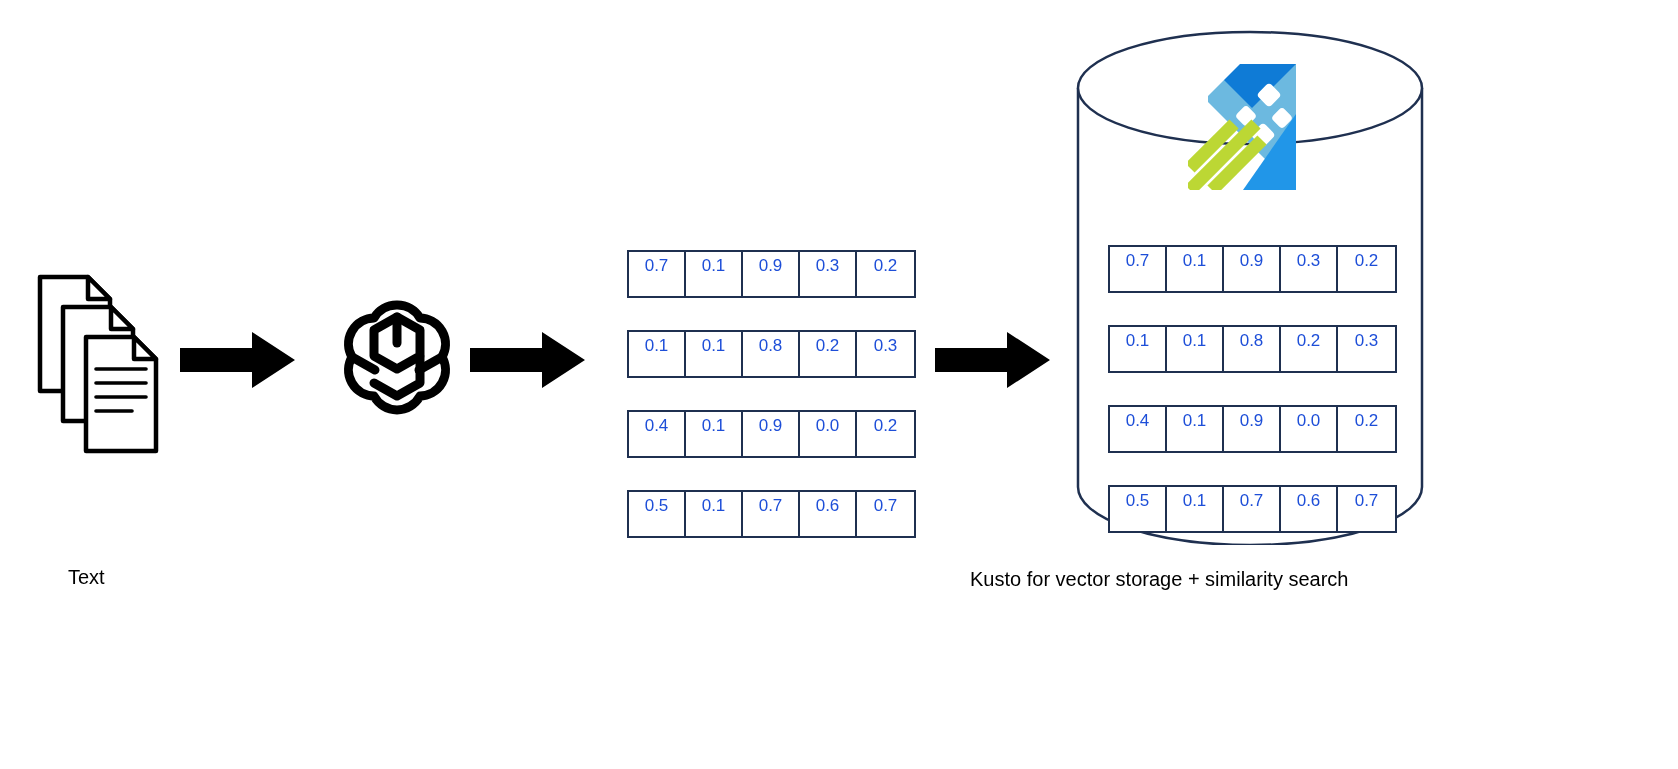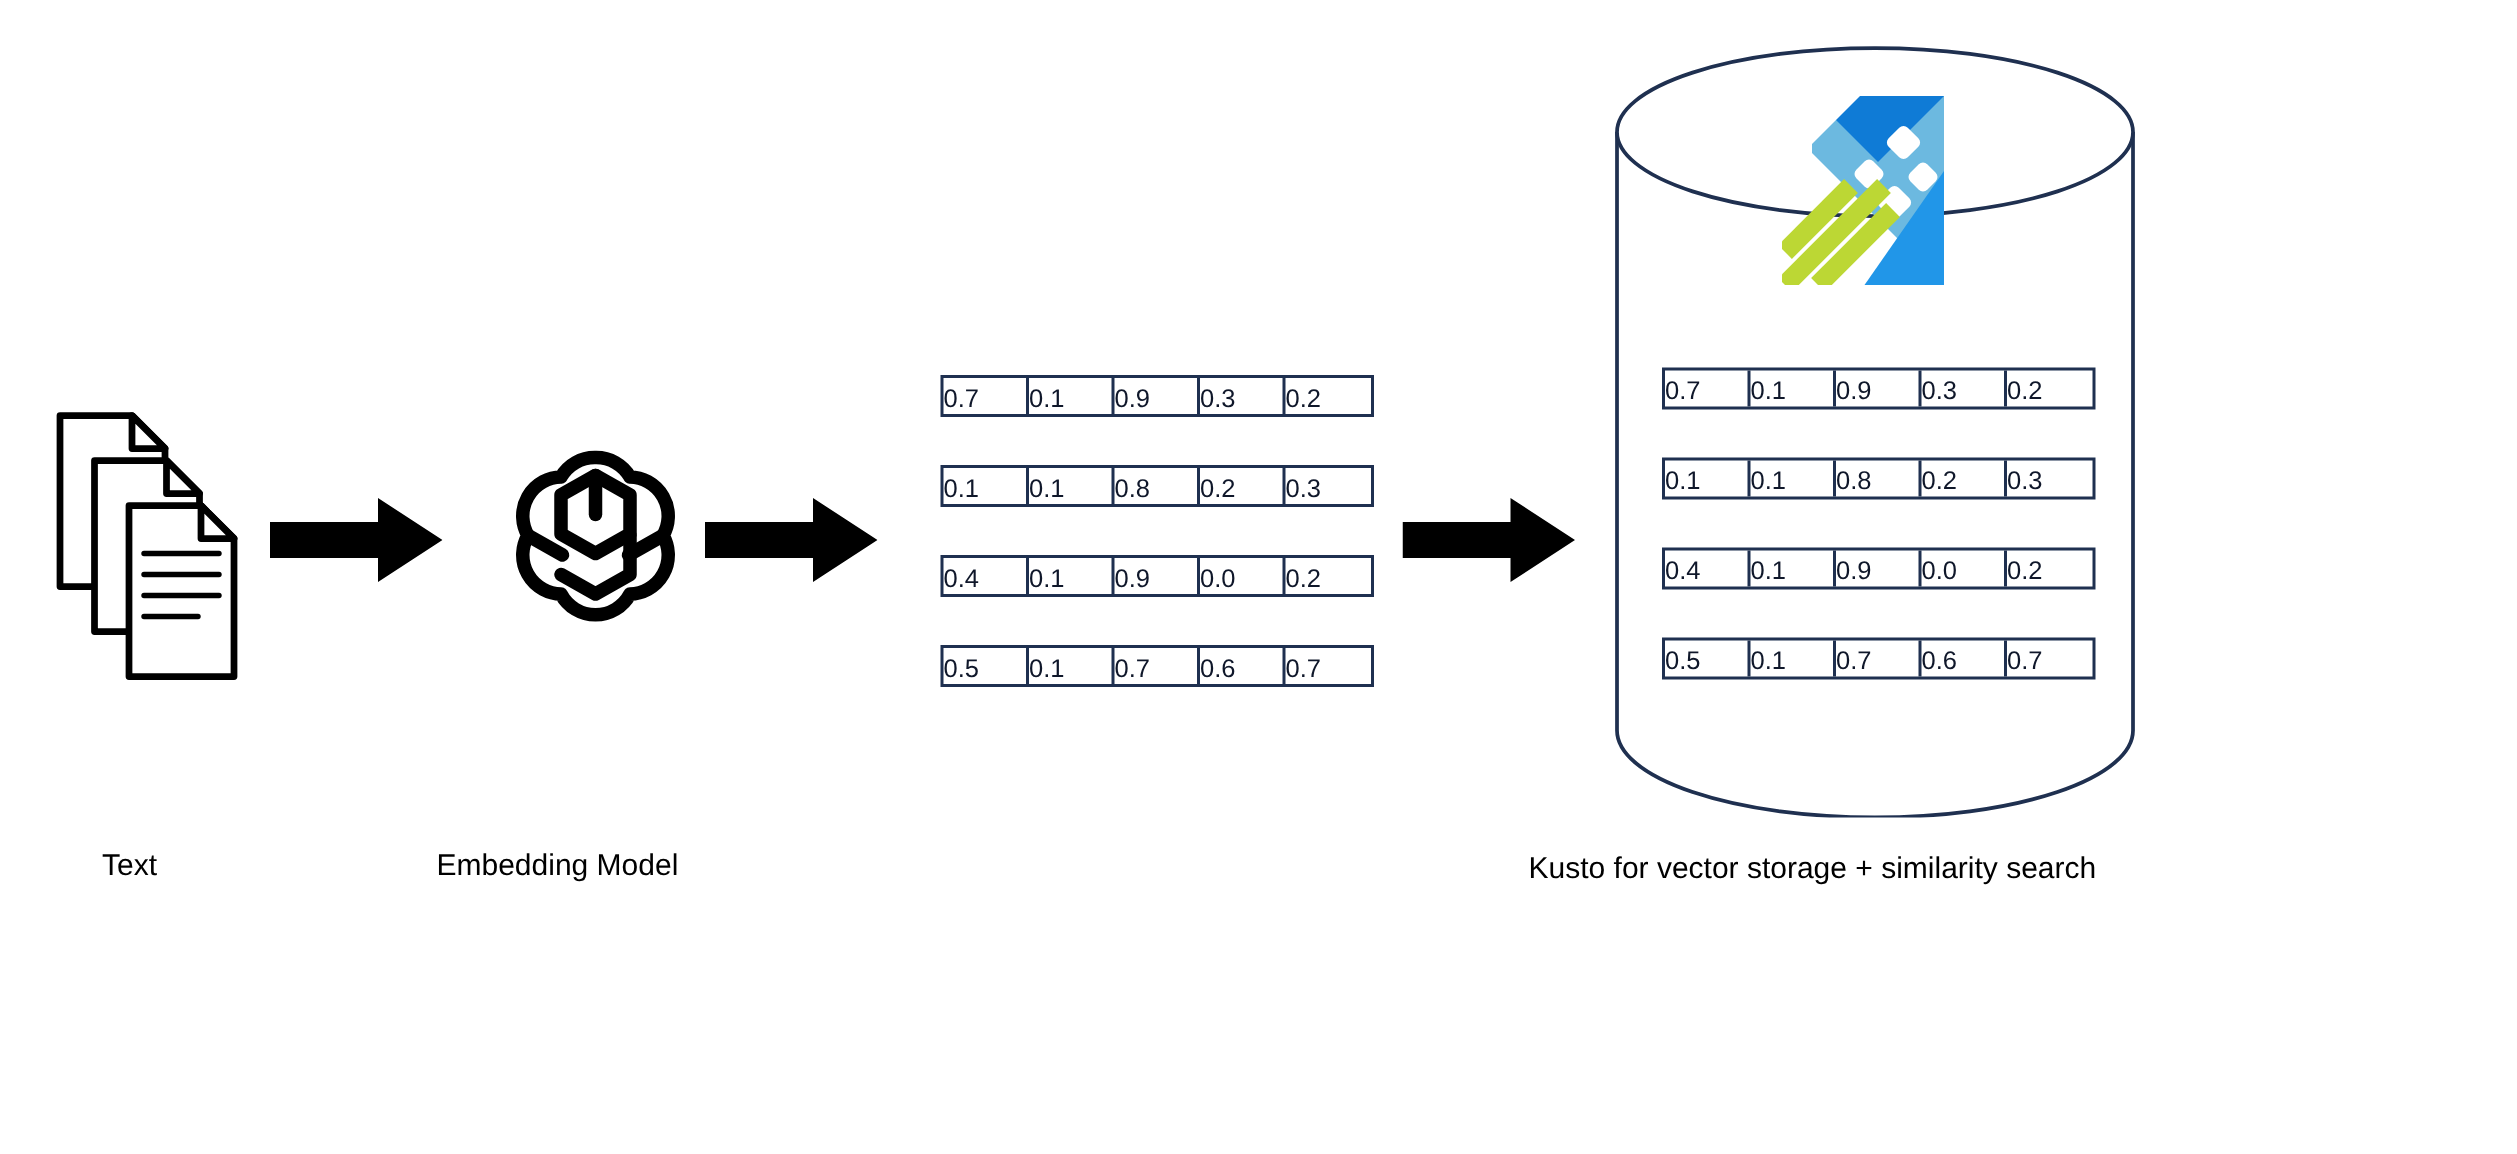--- a/index.html
+++ b/index.html
@@ -24,21 +24,21 @@
   .caption {
     position: absolute;
     font-size: 20px;
     color: #000000;
     white-space: nowrap;
     font-family: Liberation Sans, sans-serif;
   }
   #caption-text      { left: 68px;  top: 566px; }
   #caption-embedding { left: 291px; top: 566px; }
   #caption-vectors   { left: 653px; top: 566px; }
-  #caption-kusto     { left: 1019px; top: 568px; }
+  #caption-kusto     { left: 970px; top: 568px; }
 
   
   #docs-icon {
     position: absolute;
     left: 30px;
     top: 265px;
     width: 135px;
     height: 205px;
   }
 
@@ -64,25 +64,25 @@
     border-spacing: 0;
   }
   .vec-row {
     display: flex;
     border: 2px solid #1f3050;
     background: #ffffff;
     box-sizing: border-box;
   }
   .vec-cell {
     width: 57px;
-    height: 24px;
+    height: 44px;
     line-height: 28px;
-    text-align: left;
+    text-align: center;
     font-size: 17px;
-    color: #0f172a;
+    color: #1d4ed8;
     border-right: 2px solid #1f3050;
     box-sizing: border-box;
     font-family: "Liberation Sans", sans-serif;
   }
   .vec-cell:last-child { border-right: none; }
 
   #vec-table-left  { left: 627px;  top: 250px; }
   #vec-table-right { left: 1108px; top: 245px; }
 
   #vec-table-left .vec-row  { margin-bottom: 32px; }
@@ -267,16 +267,15 @@
     <div class="vec-row">
       <div class="vec-cell">0.5</div>
       <div class="vec-cell">0.1</div>
       <div class="vec-cell">0.7</div>
       <div class="vec-cell">0.6</div>
       <div class="vec-cell">0.7</div>
     </div>
   </div>
 
   <div class="caption" id="caption-text">Text</div>
-  <div class="caption" id="caption-embedding">Embedding Model</div>
   <div class="caption" id="caption-kusto">Kusto for vector storage + similarity search</div>
 
 </div>
 
 </body></html>

